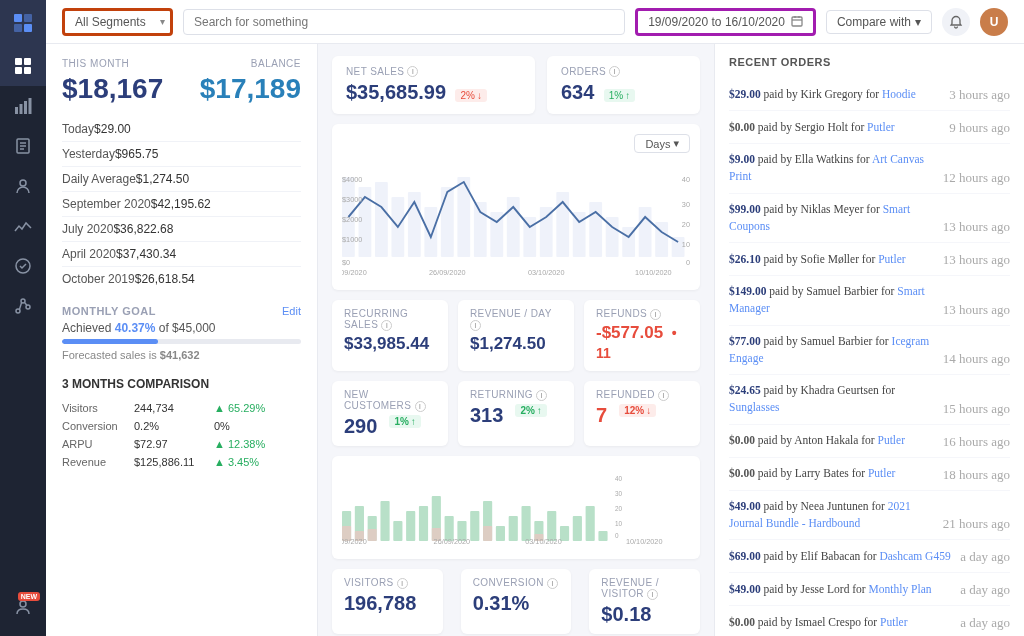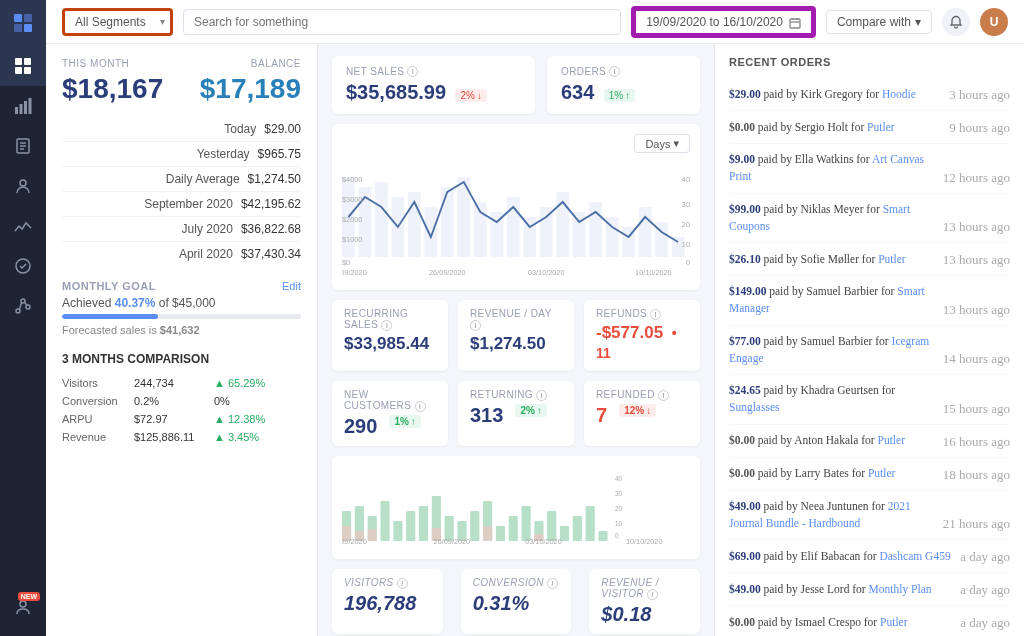--- a/index.html
+++ b/index.html
@@ -15,36 +15,36 @@
 
     
     .main { flex: 1; display: flex; flex-direction: column; overflow: hidden; }
 
     
     .topbar { background: #fff; border-bottom: 1px solid #e8eaf0; display: flex; align-items: center; padding: 0 16px; height: 44px; gap: 10px; flex-shrink: 0; }
     .segment-select { border: 3px solid #c2410c; border-radius: 4px; padding: 4px 24px 4px 10px; font-size: 12px; color: #555; background: #fff; appearance: none; cursor: pointer; position: relative; }
     .segment-wrap { position: relative; display: flex; align-items: center; }
     .segment-wrap::after { content: '▾'; position: absolute; right: 8px; font-size: 10px; color: #888; pointer-events: none; }
     .search-bar { flex: 1; border: 1px solid #dde0e8; border-radius: 4px; padding: 5px 10px; font-size: 12px; color: #555; outline: none; }
-    .date-range { border: 5px solid #a21caf; border-radius: 4px; padding: 4px 10px; font-size: 12px; color: #555; background: #fff; display: flex; align-items: flex-end; gap: 6px; }
+    .date-range { border: 3px solid #a21caf; border-radius: 4px; padding: 4px 10px; font-size: 12px; color: #555; background: #fff; display: flex; align-items: flex-start; gap: 6px; }
     .compare-btn { border: 1px solid #dde0e8; border-radius: 4px; padding: 4px 10px; font-size: 12px; color: #555; background: #fff; cursor: pointer; display: flex; align-items: center; gap: 4px; }
     .notif-icon { width: 28px; height: 28px; border-radius: 50%; background: #f0f2f7; display: flex; align-items: center; justify-content: center; cursor: pointer; }
     .avatar { width: 28px; height: 28px; border-radius: 50%; background: #c97d4a; display: flex; align-items: center; justify-content: center; color: #fff; font-size: 12px; font-weight: bold; }
 
     
     .content { display: flex; flex: 1; overflow: hidden; }
 
     
     .left-panel { width: 272px; background: #fff; border-right: 1px solid #e8eaf0; padding: 14px 16px; overflow-y: auto; flex-shrink: 0; }
     .this-month-row { display: flex; justify-content: space-between; margin-bottom: 4px; }
     .label-sm { font-size: 10px; color: #9aa0b4; text-transform: uppercase; letter-spacing: 0.5px; }
     .big-value { font-size: 28px; font-weight: 700; color: #2c3e7a; }
     .big-value.green { color: #2980b9; }
     .stats-table { margin-top: 12px; }
-    .stats-row { display: flex; justify-content: flex-end; padding: 5px 0; border-bottom: 1px solid #f0f2f7; gap: 8px; }
+    .stats-row { display: flex; justify-content: flex-start; padding: 5px 0; border-bottom: 1px solid #f0f2f7; }
     .stats-row:last-child { border-bottom: none; }
     .stats-label { color: #555; font-size: 12px; }
     .stats-val { color: #333; font-size: 12px; font-weight: 500; }
     .monthly-goal { margin-top: 14px; }
     .goal-header { display: flex; justify-content: space-between; align-items: flex-end; margin-bottom: 4px; }
     .goal-title { font-size: 11px; text-transform: uppercase; letter-spacing: 0.5px; color: #9aa0b4; font-weight: 600; }
     .edit-link { color: #5b8ef5; font-size: 11px; cursor: pointer; }
     .goal-achieved { font-size: 12px; color: #555; margin-bottom: 4px; }
     .goal-achieved .pct { color: #5b8ef5; font-weight: 700; }
     .progress-bar { height: 5px; background: #e8eaf0; border-radius: 3px; overflow: hidden; }
@@ -72,21 +72,21 @@
     .days-btn { border: 1px solid #dde0e8; border-radius: 4px; padding: 2px 10px; font-size: 11px; color: #555; background: #fff; cursor: pointer; display: flex; align-items: center; gap: 3px; }
     .secondary-metrics { display: flex; gap: 10px; margin-bottom: 10px; }
     .sec-card { background: #fff; border-radius: 6px; padding: 8px 12px; flex: 1; box-shadow: 0 1px 3px rgba(0,0,0,0.05); }
     .sec-title { font-size: 10px; text-transform: uppercase; color: #9aa0b4; letter-spacing: 0.4px; margin-bottom: 3px; }
     .sec-val { font-size: 17px; font-weight: 700; color: #2c3e7a; }
     .customer-metrics { display: flex; gap: 10px; margin-bottom: 10px; }
     .cust-card { background: #fff; border-radius: 6px; padding: 8px 12px; flex: 1; box-shadow: 0 1px 3px rgba(0,0,0,0.05); }
     .cust-val { font-size: 20px; font-weight: 700; color: #2c3e7a; display: flex; align-items: flex-start; gap: 6px; }
     .refunded-val { color: #e74c3c; }
     .bar-chart-area { background: #fff; border-radius: 6px; padding: 10px; box-shadow: 0 1px 3px rgba(0,0,0,0.05); margin-bottom: 10px; }
-    .visitor-metrics { display: flex; gap: 18px; margin-bottom: 10px; font-style: italic; }
+    .visitor-metrics { display: flex; gap: 18px; margin-bottom: 10px; }
     .vis-card { background: #fff; border-radius: 6px; padding: 8px 12px; flex: 1; box-shadow: 0 1px 3px rgba(0,0,0,0.05); }
     .vis-val { font-size: 20px; font-weight: 700; color: #2c3e7a; }
 
     
     .right-panel { width: 310px; background: #fff; border-left: 1px solid #e8eaf0; overflow-y: auto; flex-shrink: 0; padding: 12px 14px; }
     .recent-title { font-size: 11px; font-weight: 700; text-transform: uppercase; letter-spacing: 0.5px; color: #555; margin-bottom: 10px; }
     .order-item { padding: 7px 0; border-bottom: 1px solid #f5f6fa; display: flex; justify-content: space-between; align-items: flex-end; font-family: Liberation Serif, serif; }
     .order-left { flex: 1; font-size: 11.5px; line-height: 1.5; color: #444; }
     .order-left .amount { font-weight: 700; color: #2c3e7a; }
     .order-left .amount.zero { color: #555; }
@@ -241,20 +241,24 @@
             <span class="stats-label">September 2020</span>
             <span class="stats-val">$42,195.62</span>
           </div>
           <div class="stats-row">
             <span class="stats-label">July 2020</span>
             <span class="stats-val">$36,822.68</span>
           </div>
           <div class="stats-row">
             <span class="stats-label">April 2020</span>
             <span class="stats-val">$37,430.34</span>
+          </div>
+          <div class="stats-row">
+            <span class="stats-label">October 2019</span>
+            <span class="stats-val">$26,618.54</span>
           </div>
         </div>
 
       <div class="monthly-goal">
         <div class="goal-header">
           <span class="goal-title">MONTHLY GOAL</span>
           <span class="edit-link">Edit</span>
         </div>
         <div class="goal-achieved">
           <span>Achieved</span> <span class="pct">40.37%</span> of <span>$45,000</span>

